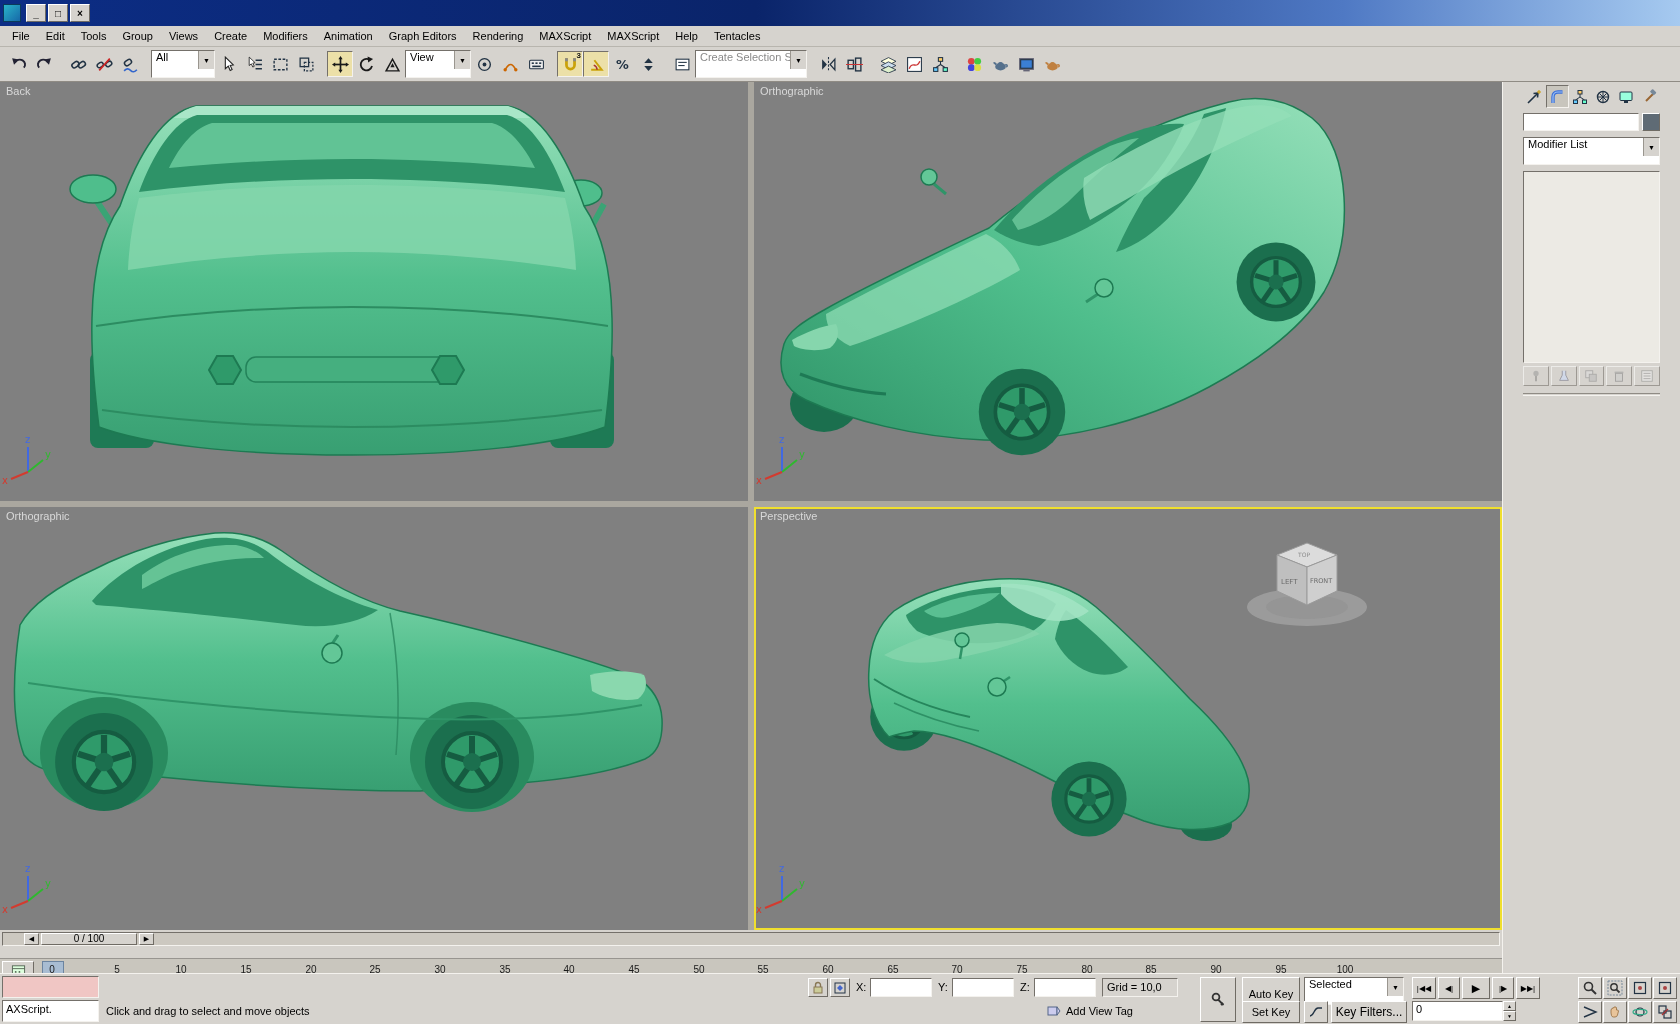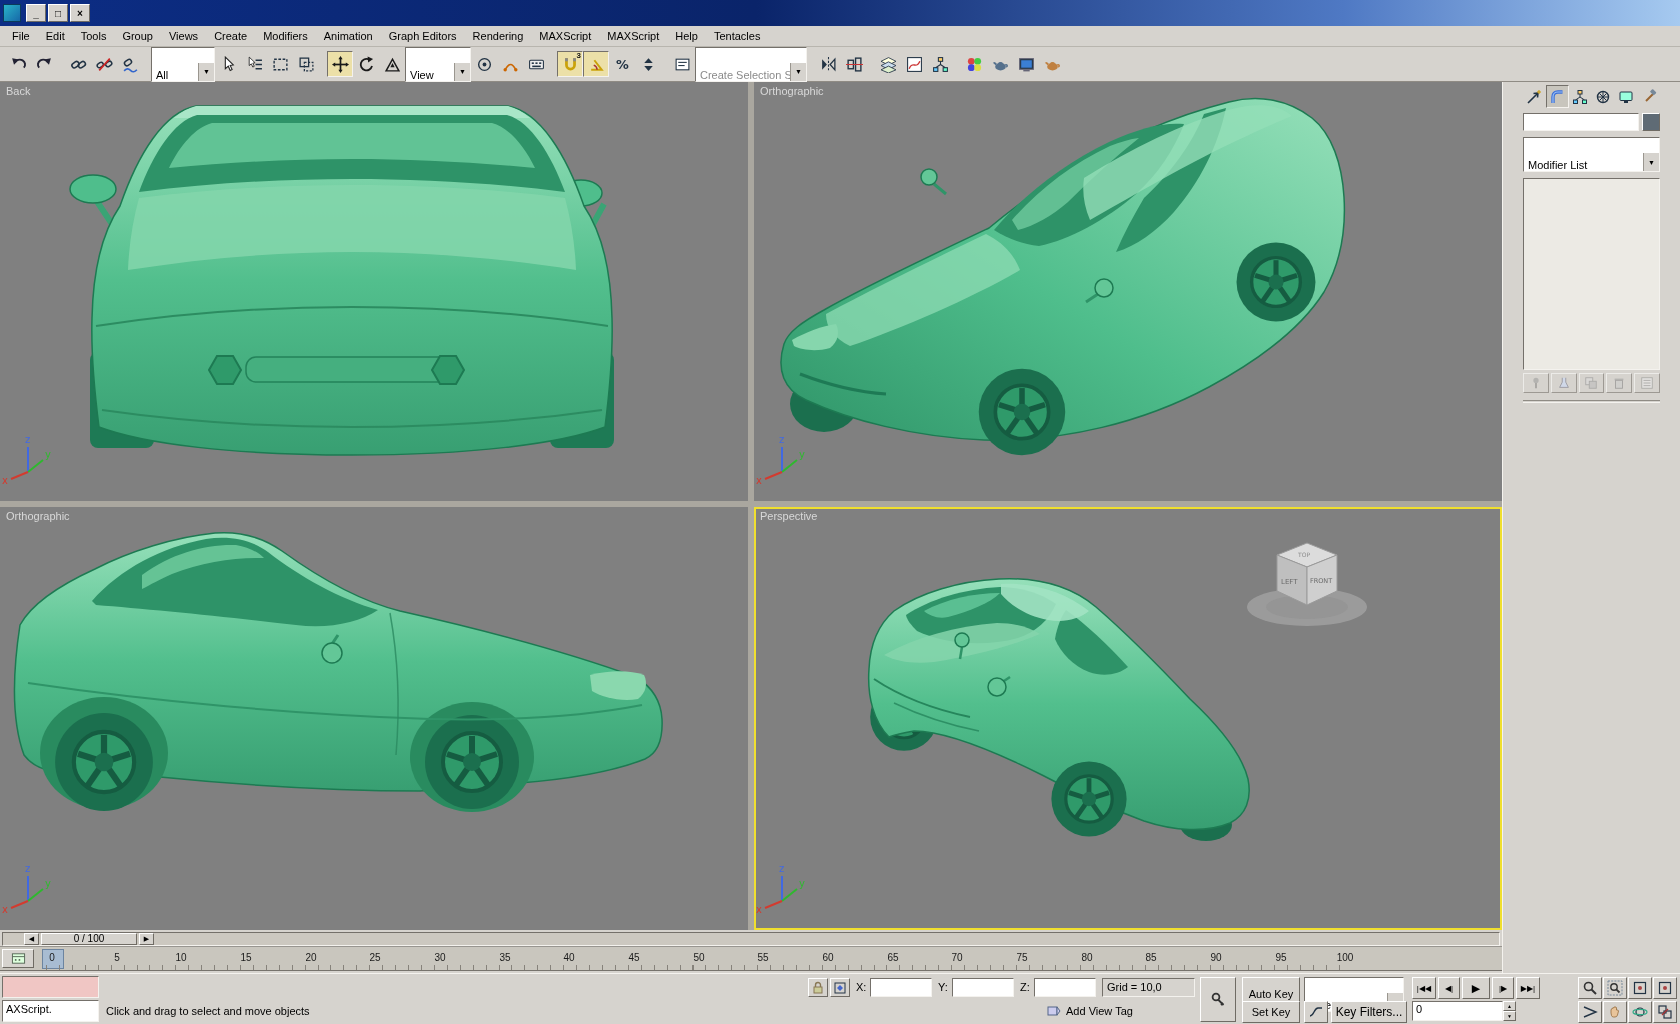--- a/index.html
+++ b/index.html
@@ -12,32 +12,32 @@
 .win-buttons{display:flex;gap:2px;flex:0 0 auto;}
 .winbtn{width:20px;height:18px;display:flex;align-items:center;justify-content:center;font-size:10px;font-weight:bold;background:#d6d3ce;border:1px solid;border-color:#fff #6f6b64 #6f6b64 #fff;}
 .menubar{height:21px;display:flex;align-items:center;background:#d6d3ce;border-bottom:1px solid #b8b5ae;padding-left:4px;}
 .menu-item{padding:2px 8px;white-space:nowrap;}
 .toolbar{height:35px;display:flex;align-items:center;background:#d6d3ce;border-bottom:1px solid #8f8b84;padding:0 5px;}
 .tbtn{width:26px;height:26px;flex:0 0 auto;display:flex;align-items:center;justify-content:center;border:1px solid transparent;position:relative;}
 .tbtn svg{width:17px;height:17px;}
 .tbtn.pressed{background:#ece0a8;border-color:#74706a #f4f2ee #f4f2ee #74706a;}
 .snapnum{position:absolute;right:1px;top:-1px;font-size:8px;font-weight:bold;color:#111;}
 .tsep{width:8px;height:26px;flex:0 0 auto;}
-.dropdown{height:35px;background:#fff;border:1px solid;border-color:#74706a #f4f2ee #f4f2ee #74706a;display:flex;align-items:flex-end;flex:0 0 auto;}
+.dropdown{height:28px;background:#fff;border:1px solid;border-color:#74706a #f4f2ee #f4f2ee #74706a;display:flex;align-items:flex-start;flex:0 0 auto;}
 .dropdown .dd-text{padding:0 4px;flex:1;white-space:nowrap;overflow:hidden;}
 .dropdown .dd-arrow{width:16px;height:18px;background:#d6d3ce;border-left:1px solid #9a968f;display:flex;align-items:center;justify-content:center;font-size:7px;flex:0 0 auto;}
 .dim{color:#8a8a8a;}
 .workspace{display:flex;height:891px;}
 .viewport-col{width:1502px;flex:0 0 auto;}
 .viewports{position:relative;width:1502px;height:848px;background:#aaa79f;}
 .viewport{position:absolute;background:#808080;overflow:hidden;}
 .viewport svg.scene{position:absolute;left:0;top:0;width:100%;height:100%;}
 .vp-label{position:absolute;left:6px;top:3px;color:#d8d8d8;z-index:5;}
 #vp-perspective{box-shadow:inset 0 0 0 2px #f0df2e;}
-.timeslider{position:relative;width:1502px;height:16px;background:#d6d3ce;}
+.timeslider{position:relative;width:1502px;height:28px;background:#d6d3ce;}
 .ts-track{position:absolute;left:2px;top:2px;width:1498px;height:14px;border:1px solid;border-color:#74706a #f4f2ee #f4f2ee #74706a;background:#ccc8c0;}
 .ts-arrow{position:absolute;top:3px;width:15px;height:12px;font-size:7px;display:flex;align-items:center;justify-content:center;background:#d6d3ce;border:1px solid;border-color:#fff #6f6b64 #6f6b64 #fff;}
 .ts-handle{position:absolute;left:41px;top:3px;width:96px;height:12px;background:#d6d3ce;border:1px solid;border-color:#fff #6f6b64 #6f6b64 #fff;font-size:10px;text-align:center;line-height:10px;}
 .ruler{position:relative;width:1502px;height:25px;background:#c9c6be;border-top:1px solid #989590;border-bottom:1px solid #76726c;}
 .ruler-btn{position:absolute;left:2px;top:2px;width:32px;height:19px;display:flex;align-items:center;justify-content:center;background:#d6d3ce;border:1px solid;border-color:#fff #6f6b64 #6f6b64 #fff;}
 .ruler-btn svg{width:15px;height:15px;}
 .ruler-cursor{position:absolute;left:42px;top:2px;width:22px;height:20px;background:#a8bcd2;border:1px solid #6c84a0;}
 .ruler-num{position:absolute;top:5px;transform:translateX(-50%);font-size:10px;color:#1a1a1a;}
 .ruler-ticks{position:absolute;left:46px;top:18px;width:1306px;height:5px;background:repeating-linear-gradient(to right,#86827b 0 1px,transparent 1px 12.93px);}
 .command-panel{width:178px;height:891px;background:#d6d3ce;border-left:1px solid #f4f2ee;position:relative;padding:3px 20px;flex:0 0 auto;}
@@ -789,21 +789,21 @@
       <svg viewBox="0 0 16 16">
         <use href="#ic-abs"></use>
       </svg>
     </span>
   <span class="sb flat-label" style="left:856px;top:7px;">X:</span>
   <div class="sb field" style="left:870px;top:4px;width:62px;height:19px;"></div>
   <span class="sb flat-label" style="left:938px;top:7px;">Y:</span>
   <div class="sb field" style="left:952px;top:4px;width:62px;height:19px;"></div>
   <span class="sb flat-label" style="left:1020px;top:7px;">Z:</span>
   <div class="sb field" style="left:1034px;top:4px;width:62px;height:19px;"></div>
-  <div class="sb" style="left:1102px;top:4px;width:93px;height:19px;border:1px solid;border-color:#74706a #f4f2ee #f4f2ee #74706a;padding:2px 4px;white-space:nowrap;">Grid = 10,0</div>
+  <div class="sb" style="left:1102px;top:4px;width:76px;height:19px;border:1px solid;border-color:#74706a #f4f2ee #f4f2ee #74706a;padding:2px 4px;white-space:nowrap;">Grid = 10,0</div>
   <span class="sb flat-label" style="left:106px;top:31px;">Click and drag to select and move objects</span>
   <span class="sb" style="left:1046px;top:29px;width:16px;height:16px;"><svg width="16" height="16" viewBox="0 0 16 16">
         <use href="#ic-tag"></use>
       </svg></span>
   <span class="sb flat-label" style="left:1066px;top:31px;">Add View Tag</span>
   <span class="sb btn" style="left:1200px;top:3px;width:36px;height:45px;">
       <svg width="24" height="24" viewBox="0 0 16 16">
         <use href="#ic-key"></use>
       </svg>
     </span>

